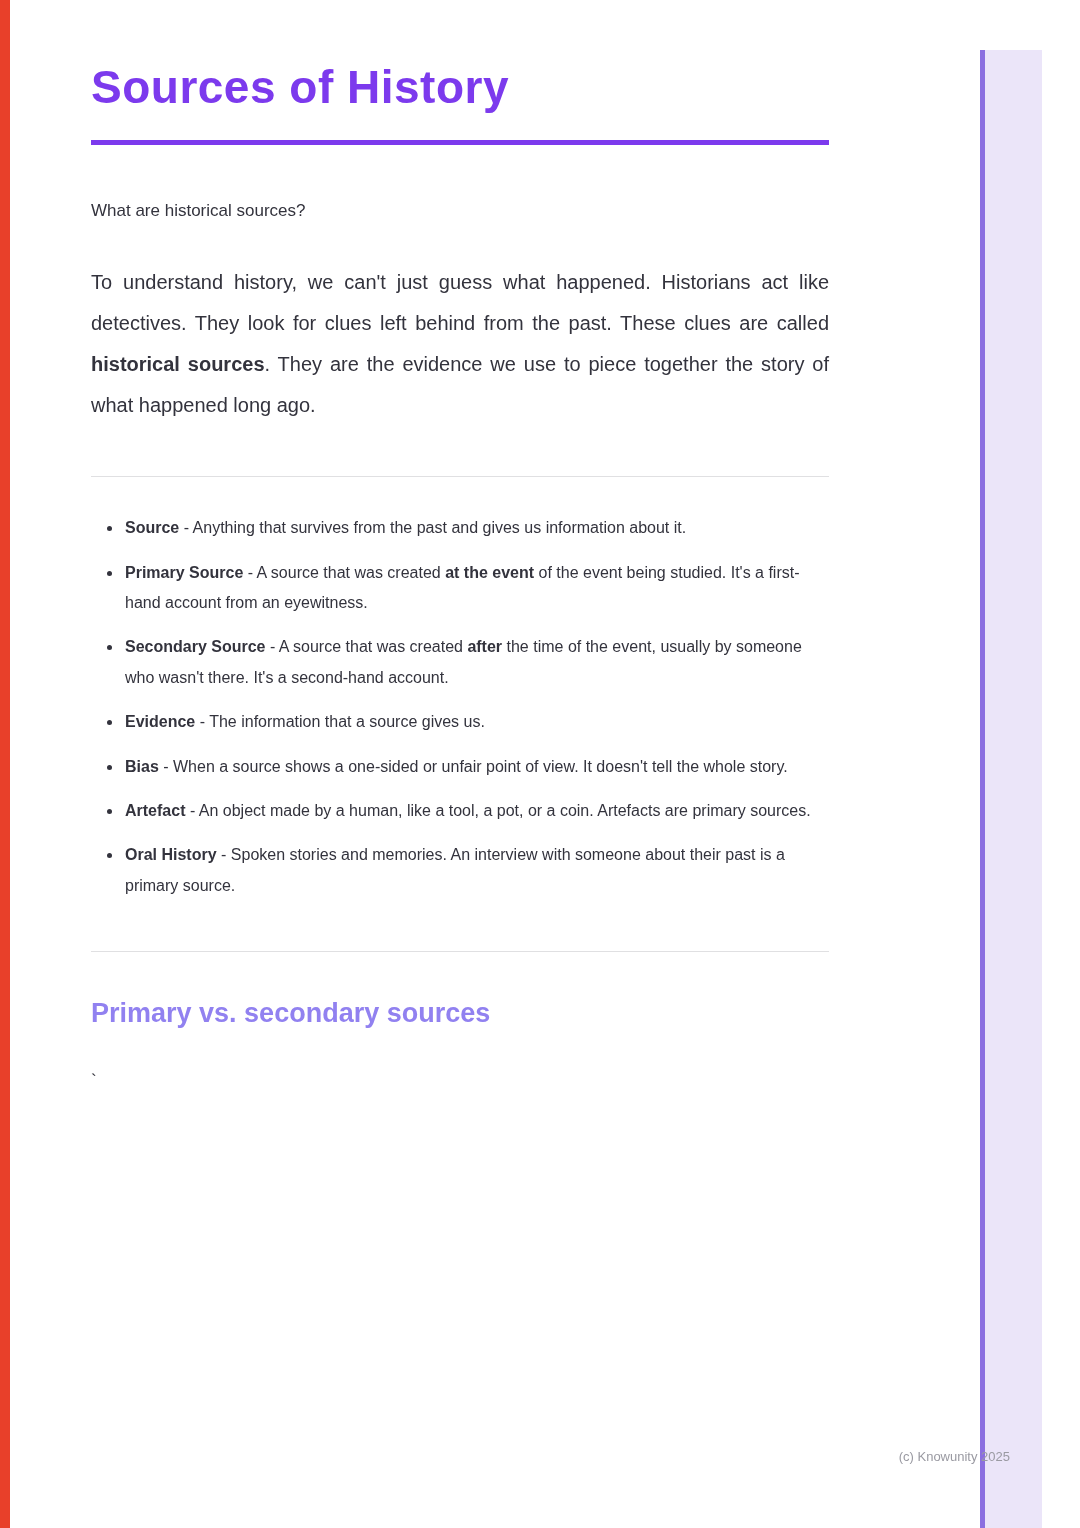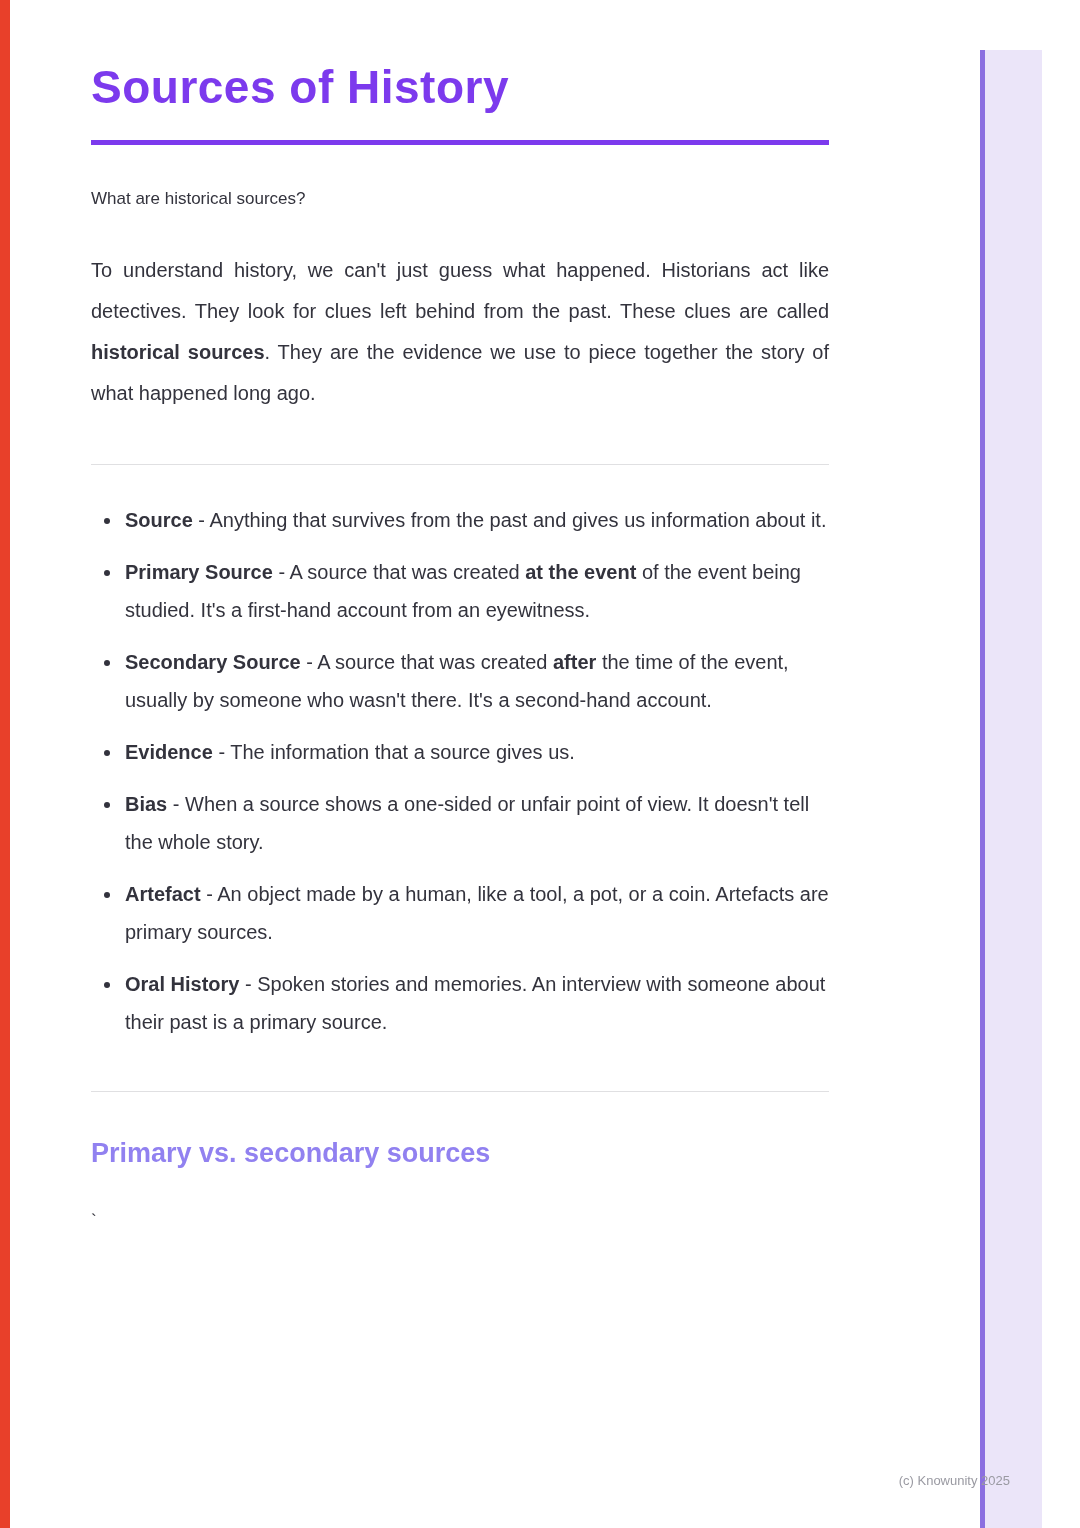--- a/index.html
+++ b/index.html
@@ -44,21 +44,21 @@
     color: #7c3aed;
     letter-spacing: 0.5px;
   }
   .title-rule {
     margin-top: 26px;
     height: 5px;
     background: #7c3aed;
     border: none;
   }
   .question {
-    margin-top: 40px;
+    margin-top: 52px;
     font-size: 17px;
     line-height: 1.6;
   }
   .paragraph {
     margin-top: 38px;
     font-size: 20px;
     line-height: 2.05;
     text-align: justify;
   }
   .divider {
@@ -72,34 +72,34 @@
     font-size: 27px;
     font-weight: 700;
     color: #9181f0;
   }
   ul.keyword-list {
     margin-top: 36px;
     padding-left: 32px;
     list-style: disc outside;
   }
   ul.keyword-list li {
-    font-size: 20px;
+    font-size: 16px;
     line-height: 1.9;
     margin-bottom: 14px;
     padding-left: 2px;
   }
   .b { font-weight: 700; }
   .stray-char {
     margin-top: 42px;
     font-size: 17px;
   }
   .footer-credit {
     position: absolute;
     right: 70px;
-    bottom: 40px;
+    bottom: 64px;
     font-size: 13px;
     color: #9a9aa2;
   }
 </style>
 </head>
 <body>
 
 <div class="left-stripe"></div>
 
 <div class="right-panel">

